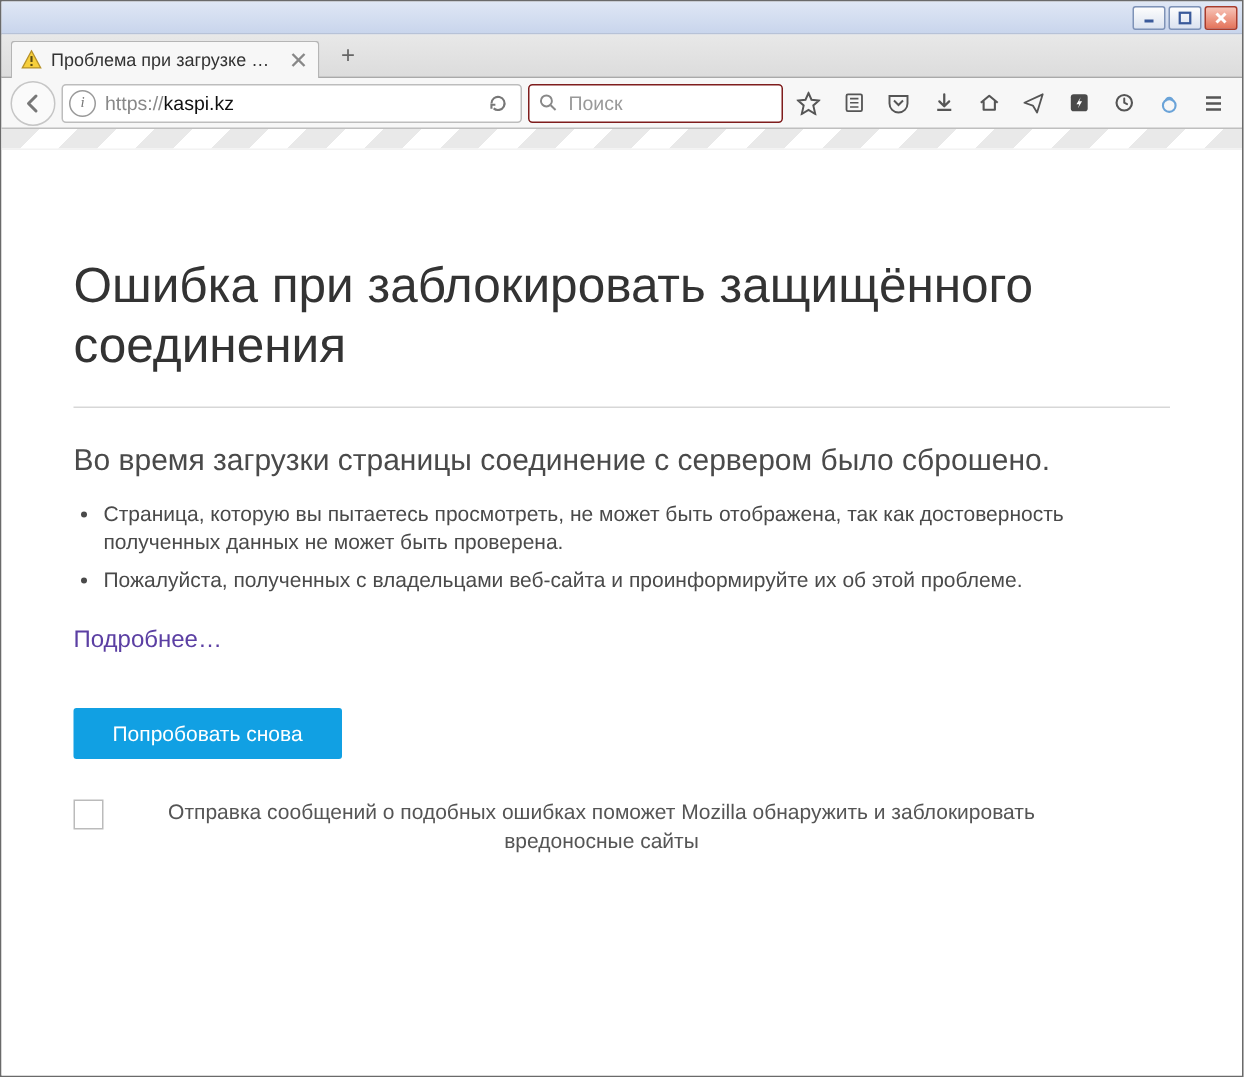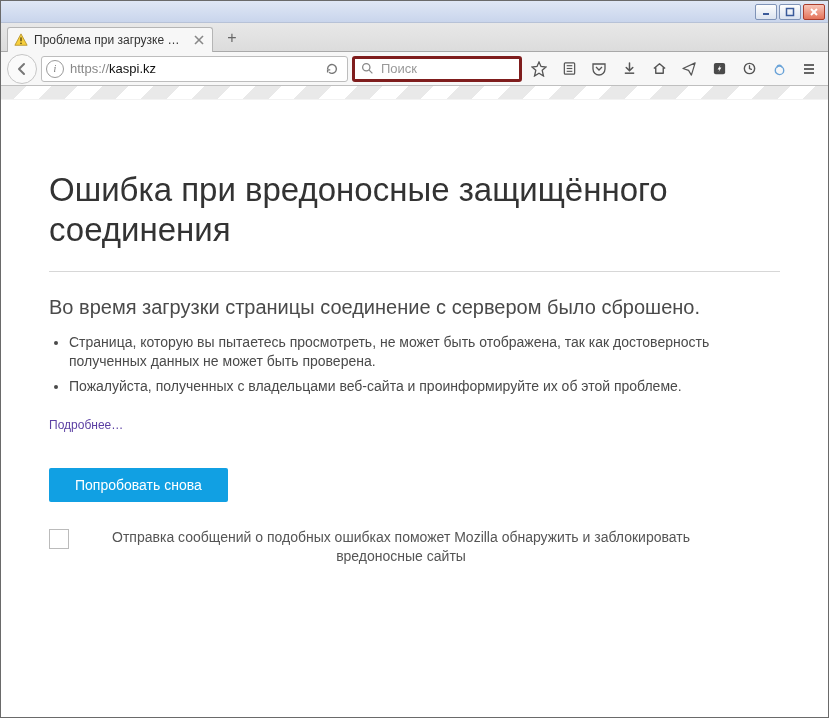--- a/index.html
+++ b/index.html
@@ -109,21 +109,21 @@
   }
   .addressbar .id-icon {
     width:18px;height:18px;border:1px solid #9a9a9a;border-radius:9px;margin-right:6px;
     display:flex;align-items:center;justify-content:center;font-size:10px;color:#777;font-family:Georgia,serif;font-style:italic;
   }
   .addressbar .url { flex:1 1 auto; white-space:nowrap;overflow:hidden; }
   .addressbar .url .host { color:#111; }
   .addressbar .url .rest { color:#888; }
   .addressbar .reload { width:22px;display:flex;align-items:center;justify-content:center;color:#777; }
   .searchbar {
-    width:170px;height:26px;border:3px solid #7f1d1d;border-radius:3px;background:#fff;
+    width:170px;height:26px;border:1px solid #7f1d1d;border-radius:3px;background:#fff;
     display:flex;align-items:center;padding:0 6px;color:#999;font-size:13px;
   }
   .searchbar .mag { width:14px;height:14px;margin-right:6px;color:#888;}
   .tool-icon {
     width:26px;height:26px;display:flex;align-items:center;justify-content:center;color:#555;
   }
 
   
   .content {
     flex:1 1 auto;
@@ -144,21 +144,21 @@
     font-size:33px;
     font-weight:400;
     color:#333;
     margin:0 0 22px 0;
     line-height:1.2;
   }
   .divider { height:1px;background:#d7d7d7;margin:0 0 24px 0; }
   .lead { color:#4a4a4a;margin:0 0 14px 0; font-size:20px;}
   ul.causes { margin:2px 0 16px 0; padding-left:20px; }
   ul.causes li { margin:6px 0; font-size:14px; color:#4a4a4a; line-height:1.35; }
-  .more-link { color:#5b3fa3; text-decoration:none; font-size:12px; cursor:pointer; display:inline-block; margin-top:6px;}
+  .more-link { color:#5b3fa3; text-decoration:none; font-size:16px; cursor:pointer; display:inline-block; margin-top:6px;}
   .retry-btn {
     display:inline-block;
     margin-top:36px;
     background:#11a0e3;
     color:#fff;
     border:none;
     padding:9px 26px;
     font-size:14px;
     border-radius:2px;
     cursor:pointer;
@@ -307,21 +307,21 @@
           <line x1="3" y1="4" x2="13" y2="4" stroke="#555" stroke-width="1.8"></line>
           <line x1="3" y1="8" x2="13" y2="8" stroke="#555" stroke-width="1.8"></line>
           <line x1="3" y1="12" x2="13" y2="12" stroke="#555" stroke-width="1.8"></line>
         </svg>
     </div>
   </div>
 
   <div class="content">
     <div class="hatch"></div>
     <div class="page">
-      <h1>Ошибка при вредоносные защищённого соединения</h1>
+      <h1>Ошибка при заблокировать защищённого соединения</h1>
       <div class="divider"></div>
       <p class="lead">Во время загрузки страницы соединение с сервером было сброшено.</p>
       <ul class="causes">
         <li>Страница, которую вы пытаетесь просмотреть, не может быть отображена, так как достоверность полученных данных не может быть проверена.</li>
         <li>Пожалуйста, полученных с владельцами веб-сайта и проинформируйте их об этой проблеме.</li>
       </ul>
       <a class="more-link">Подробнее…</a>
       <div>
         <button class="retry-btn">Попробовать снова</button>
       </div>

